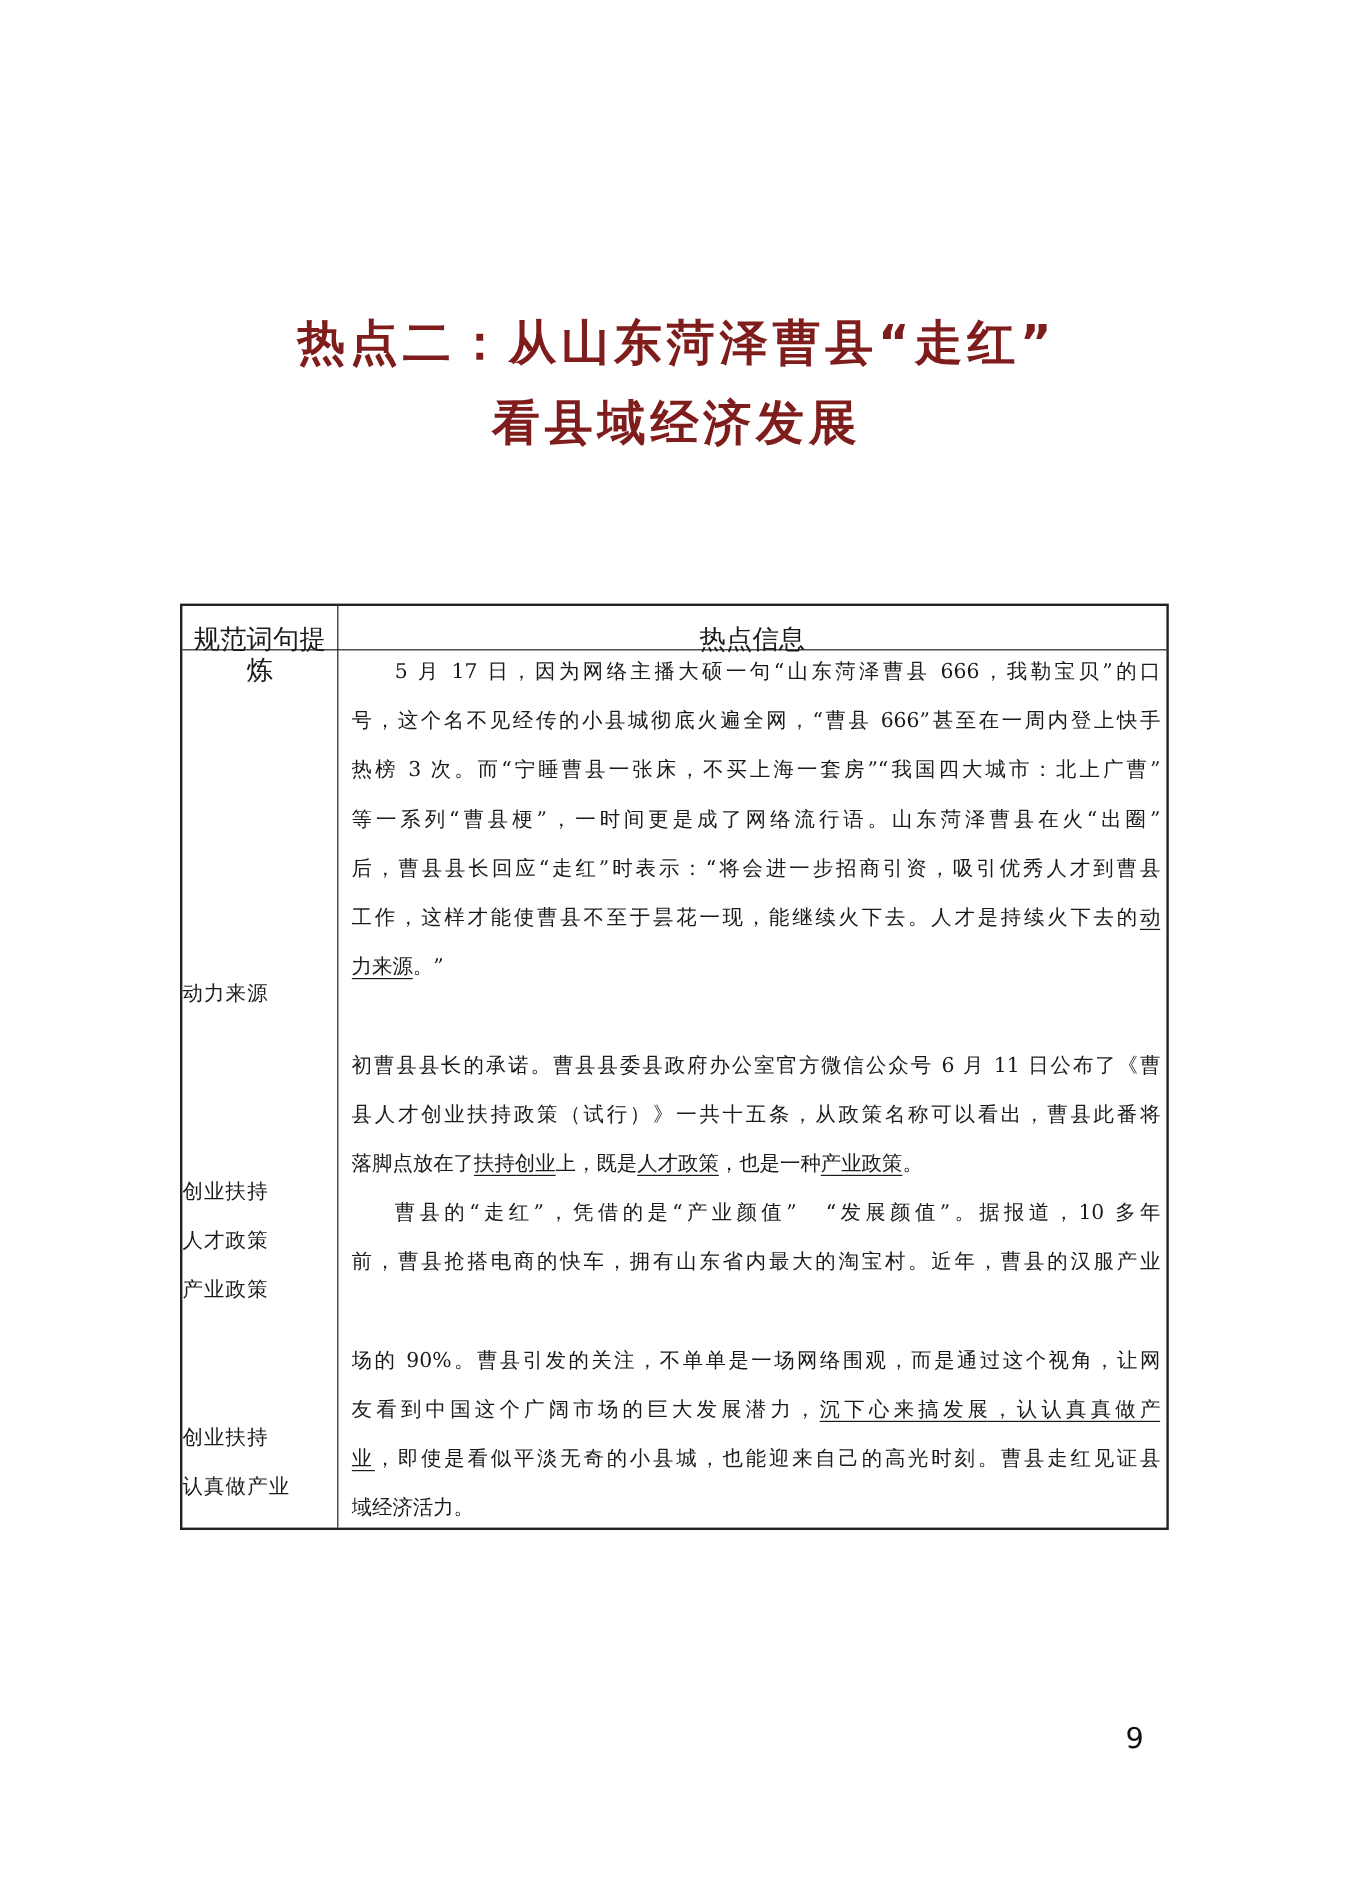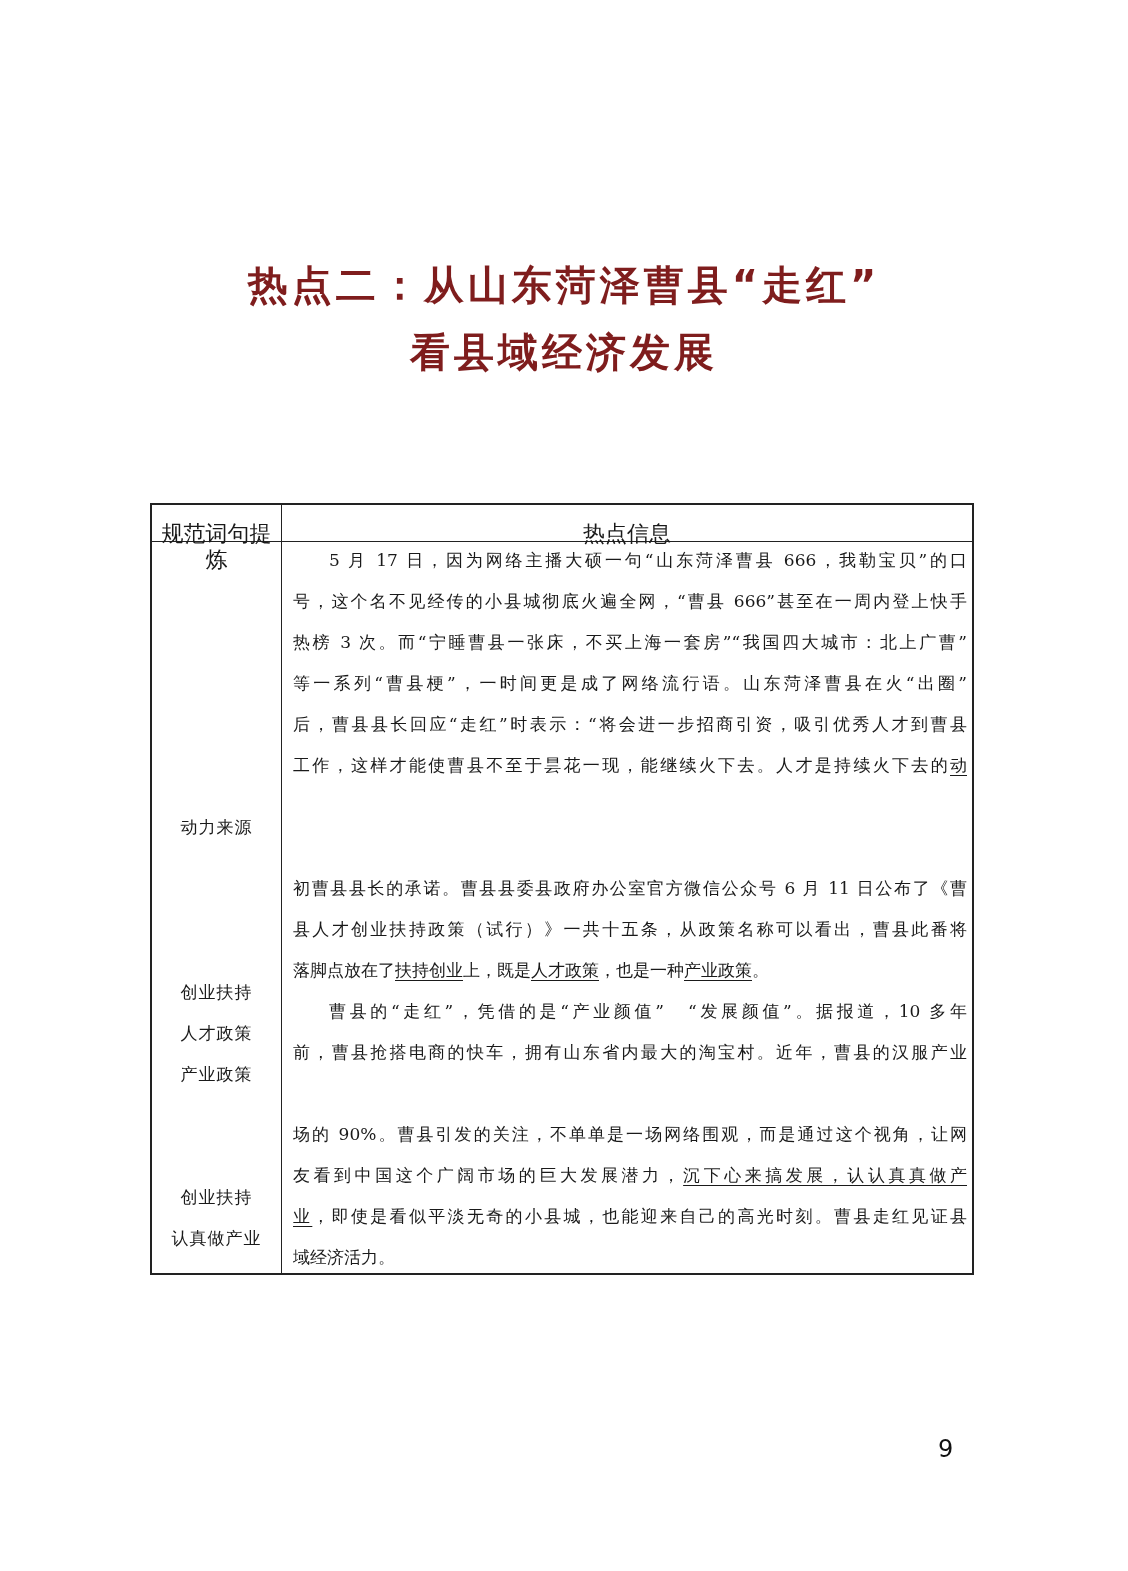--- a/index.html
+++ b/index.html
@@ -10,21 +10,21 @@
   .title.l1 { top: 258px; }
   .title.l2 { top: 325px; }
   .table { position: absolute; left: 150px; top: 503px; width: 824px; height: 772px;
            border: 2px solid #222; box-sizing: border-box; }
   .vline { position: absolute; left: 129px; top: 0; bottom: 0; width: 1px; background: #222; }
   .hline { position: absolute; left: 0; right: 0; top: 36px; height: 1px; background: #222; }
   .hdr { position: absolute; top: 6px; height: 26px; line-height: 26px;
          font-family: "DejaVu Serif", serif; font-size: 22px; text-align: center; margin-top: 10px; }
   .hdr.left { left: 0; width: 129px; }
   .hdr.right { left: 130px; right: 0; }
-  .kw { position: absolute; left: 0; width: 129px; text-align: center;
+  .kw { position: absolute; left: 0; width: 129px; text-align: left;
         font-family: "DejaVu Serif", serif; font-size: 17px; letter-spacing: 1px; }
   .line { position: absolute; left: 141px; width: 674px; white-space: nowrap;
           font-family: "DejaVu Serif", serif; font-size: 17px; height: 30px; line-height: 30px;
           text-align: justify; text-align-last: justify; overflow: hidden; }
   .line.indent { padding-left: 36px; width: 638px; }
   .line.last { text-align-last: left; }
   u { text-decoration: underline; text-underline-offset: 4px; text-decoration-thickness: 1px; }
   .pagenum { position: absolute; left: 938px; top: 1435px; font-family: "DejaVu Sans", sans-serif;
              font-size: 24px; color: #111; }
 </style>
@@ -47,20 +47,21 @@
   <div class="kw" style="top:558px">产业政策</div>
   <div class="kw" style="top:681px">创业扶持</div>
   <div class="kw" style="top:722px">认真做产业</div>
 
   <div class="line indent" style="top:40px"><span>5 月 17 日，因为网络主播大硕一句“山东菏泽曹县 666，我勒宝贝”的口</span></div>
   <div class="line" style="top:81px"><span>号，这个名不见经传的小县城彻底火遍全网，“曹县 666”甚至在一周内登上快手</span></div>
   <div class="line" style="top:122px"><span>热榜 3 次。而“宁睡曹县一张床，不买上海一套房”“我国四大城市：北上广曹”</span></div>
   <div class="line" style="top:163px"><span>等一系列“曹县梗”，一时间更是成了网络流行语。山东菏泽曹县在火“出圈”</span></div>
   <div class="line" style="top:204px"><span>后，曹县县长回应“走红”时表示：“将会进一步招商引资，吸引优秀人才到曹县</span></div>
   <div class="line" style="top:245px"><span>工作，这样才能使曹县不至于昙花一现，能继续火下去。人才是持续火下去的</span><u>动</u></div>
+  <div class="line last" style="top:286px"><u>力来源</u><span>。”</span></div>
 
   <div class="line" style="top:368px"><span>初曹县县长的承诺。曹县县委县政府办公室官方微信公众号 6 月 11 日公布了《曹</span></div>
   <div class="line last" style="top:450px"><span>落脚点放在了</span><u>扶持创业</u><span>上，既是</span><u>人才政策</u><span>，也是一种</span><u>产业政策</u><span>。</span></div>
   <div class="line" style="top:409px"><span>县人才创业扶持政策（试行）》一共十五条，从政策名称可以看出，曹县此番将</span></div>
 
   <div class="line indent" style="top:491px"><span>曹县的“走红”，凭借的是“产业颜值”　“发展颜值”。据报道，10 多年</span></div>
   <div class="line" style="top:532px"><span>前，曹县抢搭电商的快车，拥有山东省内最大的淘宝村。近年，曹县的汉服产业</span></div>
   <div class="line" style="top:614px"><span>场的 90%。曹县引发的关注，不单单是一场网络围观，而是通过这个视角，让网</span></div>
   <div class="line" style="top:655px"><span>友看到中国这个广阔市场的巨大发展潜力，</span><u>沉下心来搞发展，认认真真做产</u></div>
   <div class="line last" style="top:737px"><span>域经济活力。</span></div>

